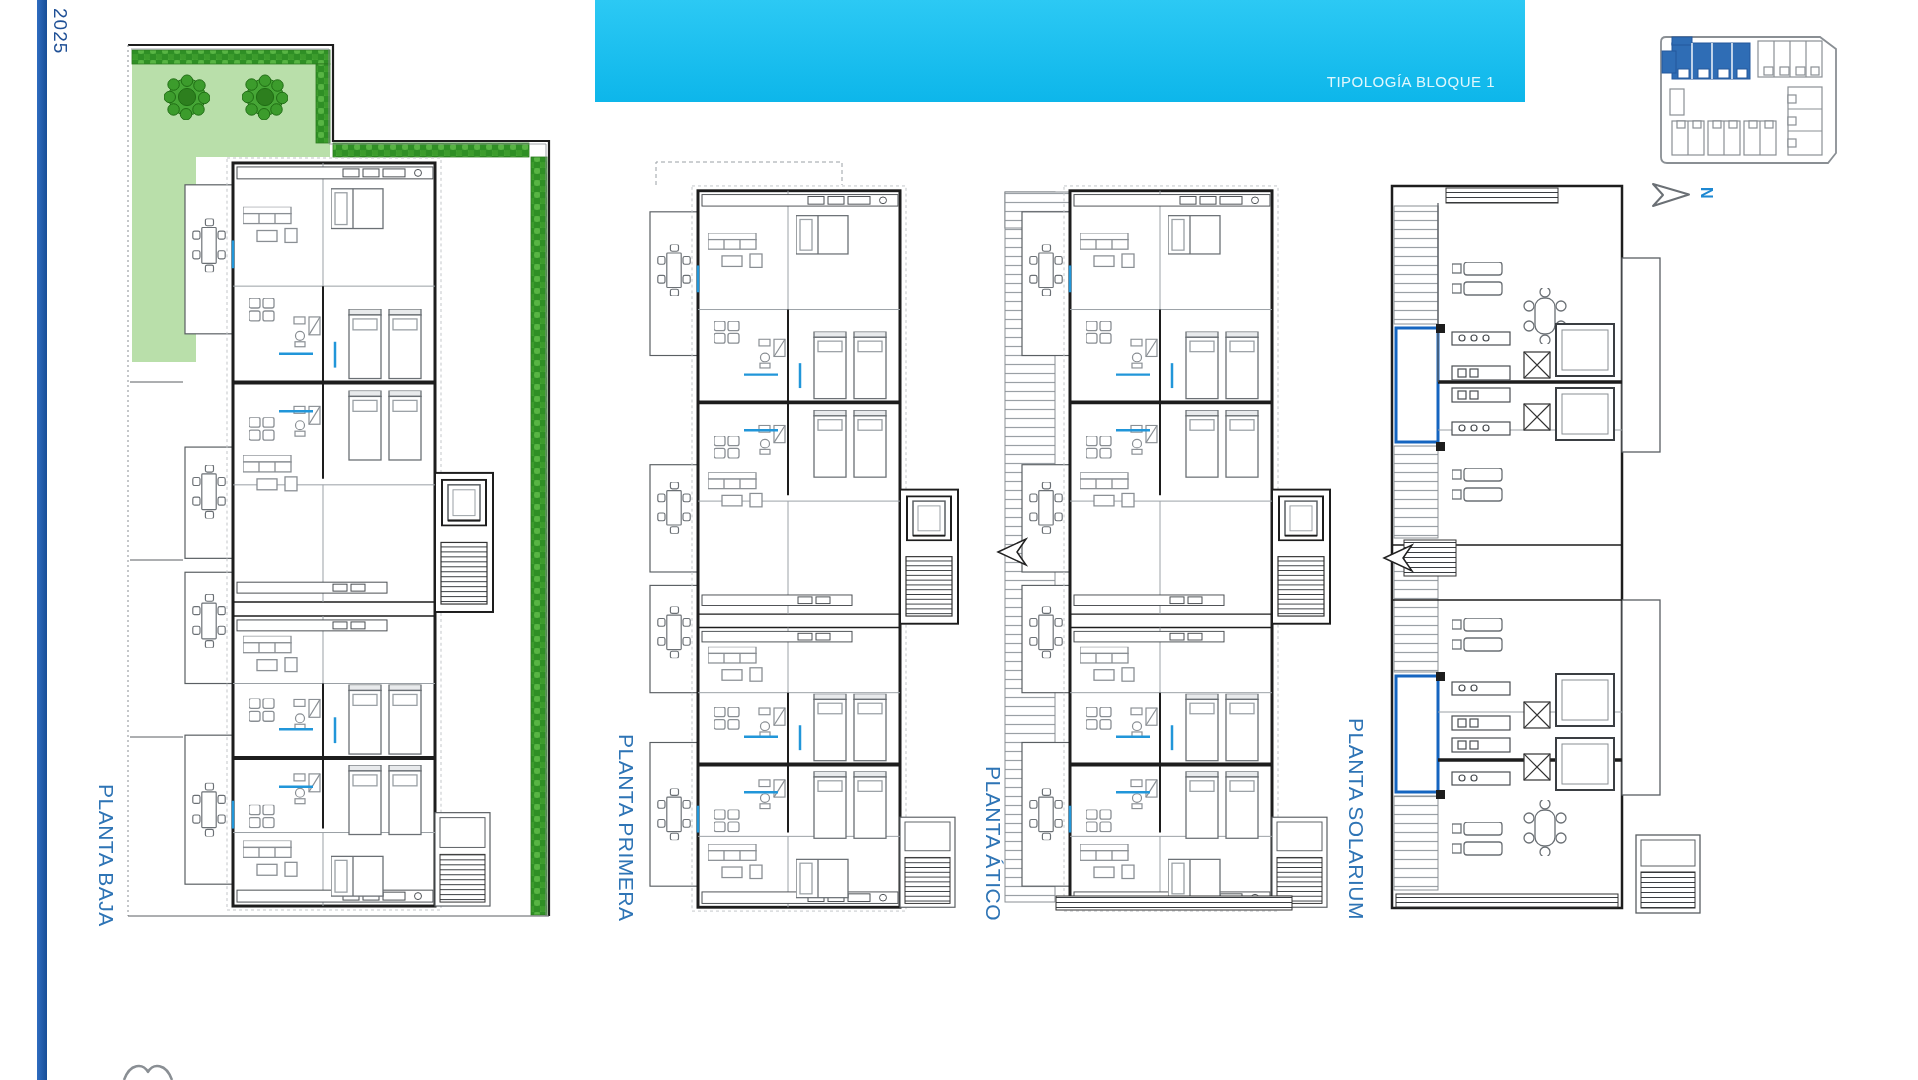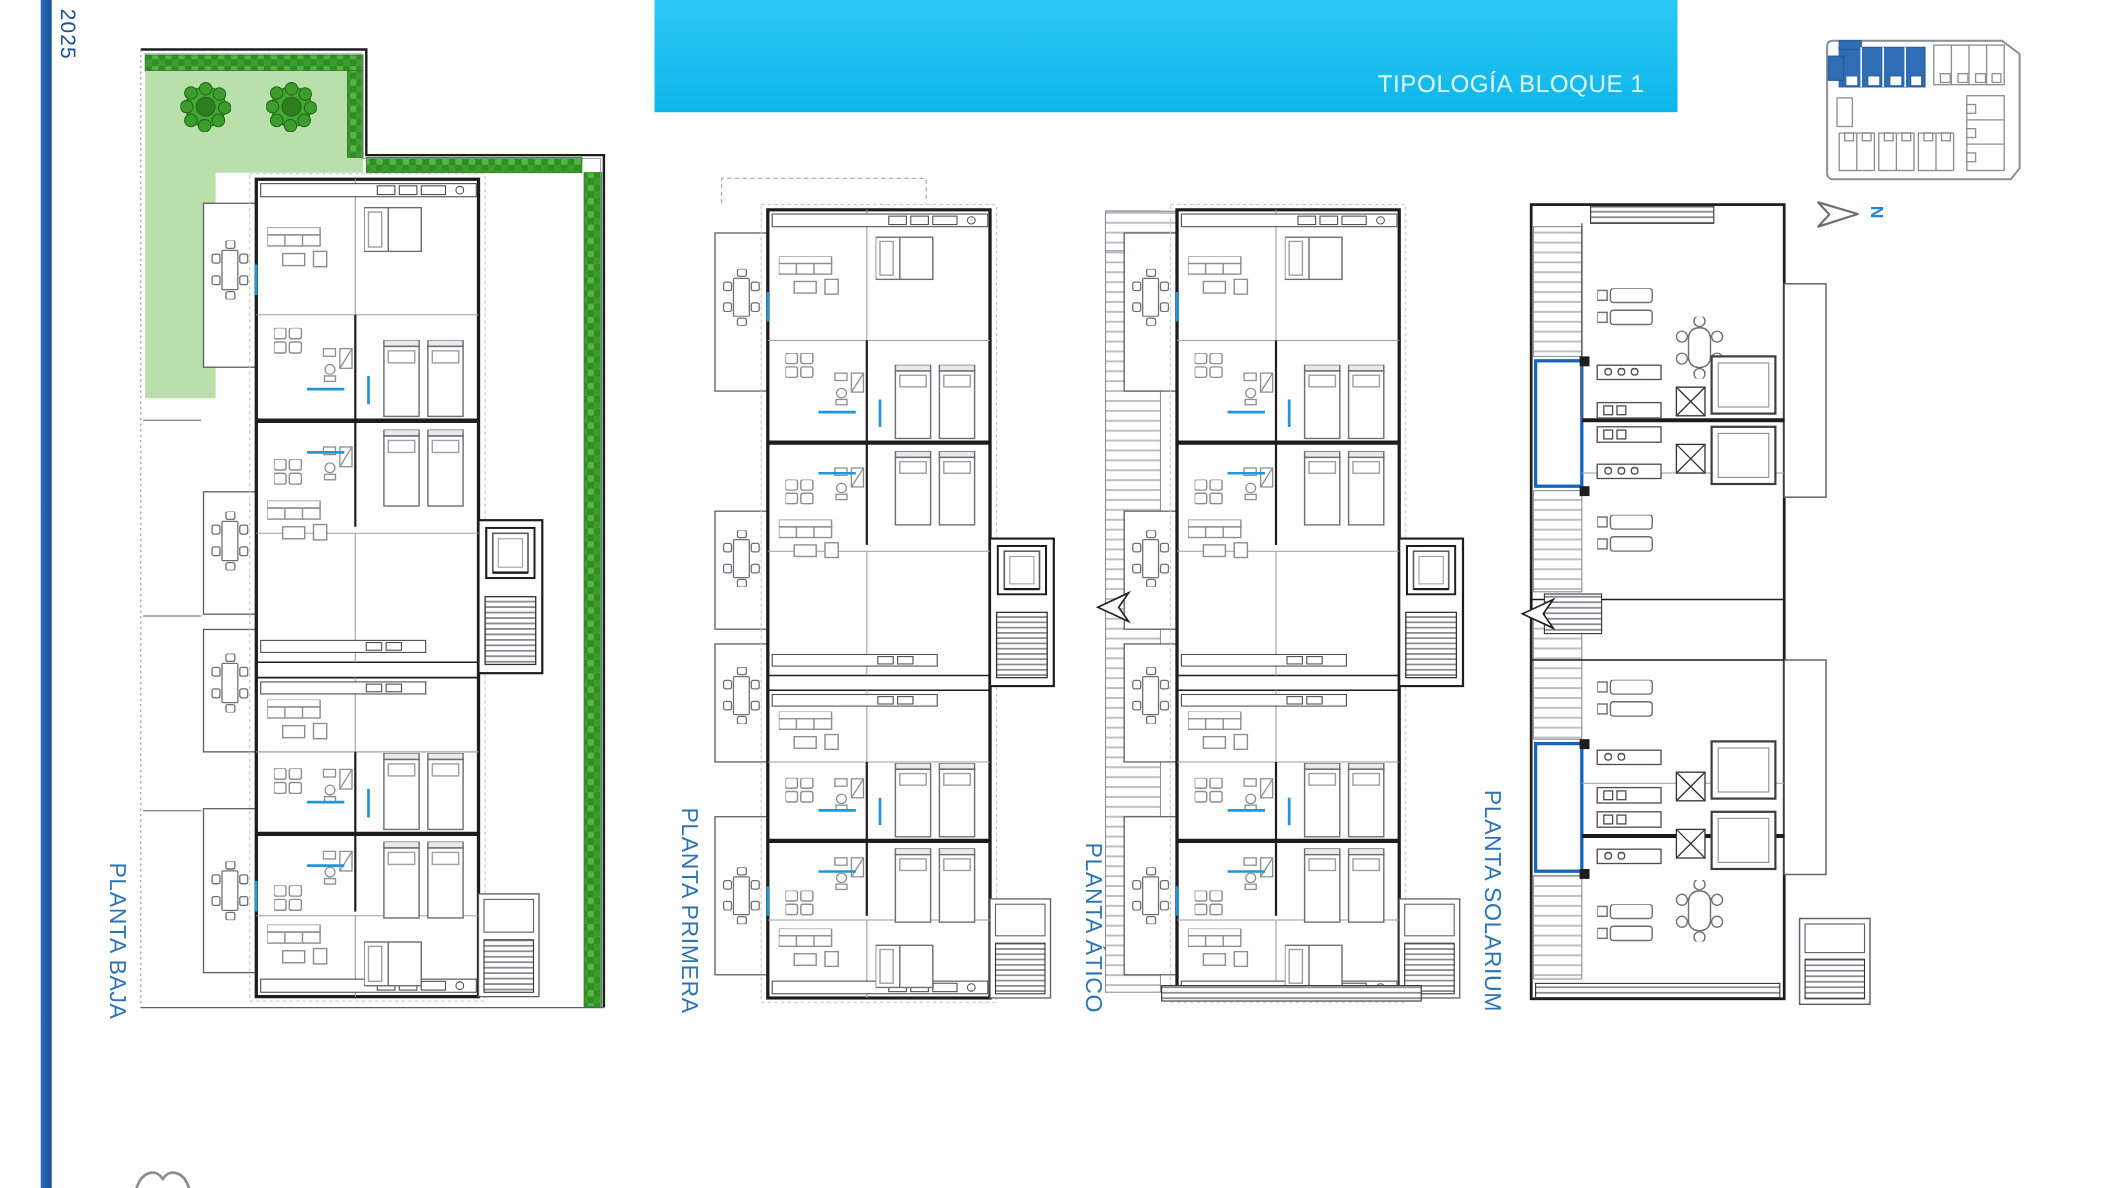--- a/index.html
+++ b/index.html
@@ -2,21 +2,21 @@
 <html><head>
 <meta charset="utf-8">
 <style>
   html,body{margin:0;padding:0;background:#ffffff;font-family:"Liberation Sans",sans-serif;}
   .stage{position:relative;width:1918px;height:1080px;background:#fff;overflow:hidden;}
   .side-bar{position:absolute;left:37px;top:0;width:10px;height:1080px;background:linear-gradient(90deg,#2e6cc0,#174e97);}
   .year-label{position:absolute;left:49px;top:8px;writing-mode:vertical-rl;color:#1f5096;font-size:19px;letter-spacing:1px;}
   .header-banner{position:absolute;left:595px;top:0;width:930px;height:102px;
     background:linear-gradient(180deg,#2cc9f4,#0db6ea);display:flex;align-items:flex-end;justify-content:flex-end;
     padding:0 30px 12px 0;box-sizing:border-box;}
-  .header-title{color:#dff7fd;font-size:22px;letter-spacing:.5px;}
+  .header-title{color:#dff7fd;font-size:15px;letter-spacing:.5px;}
   .plan-label{position:absolute;writing-mode:vertical-rl;color:#2e74b5;font-size:21px;letter-spacing:.5px;white-space:nowrap;}
   .lbl-baja{left:94px;top:784px;}
   .lbl-primera{left:614px;top:734px;}
   .lbl-atico{left:981px;top:766px;}
   .lbl-solarium{left:1344px;top:718px;}
   svg.abs{position:absolute;}
 </style>
 </head>
 <body>
 

